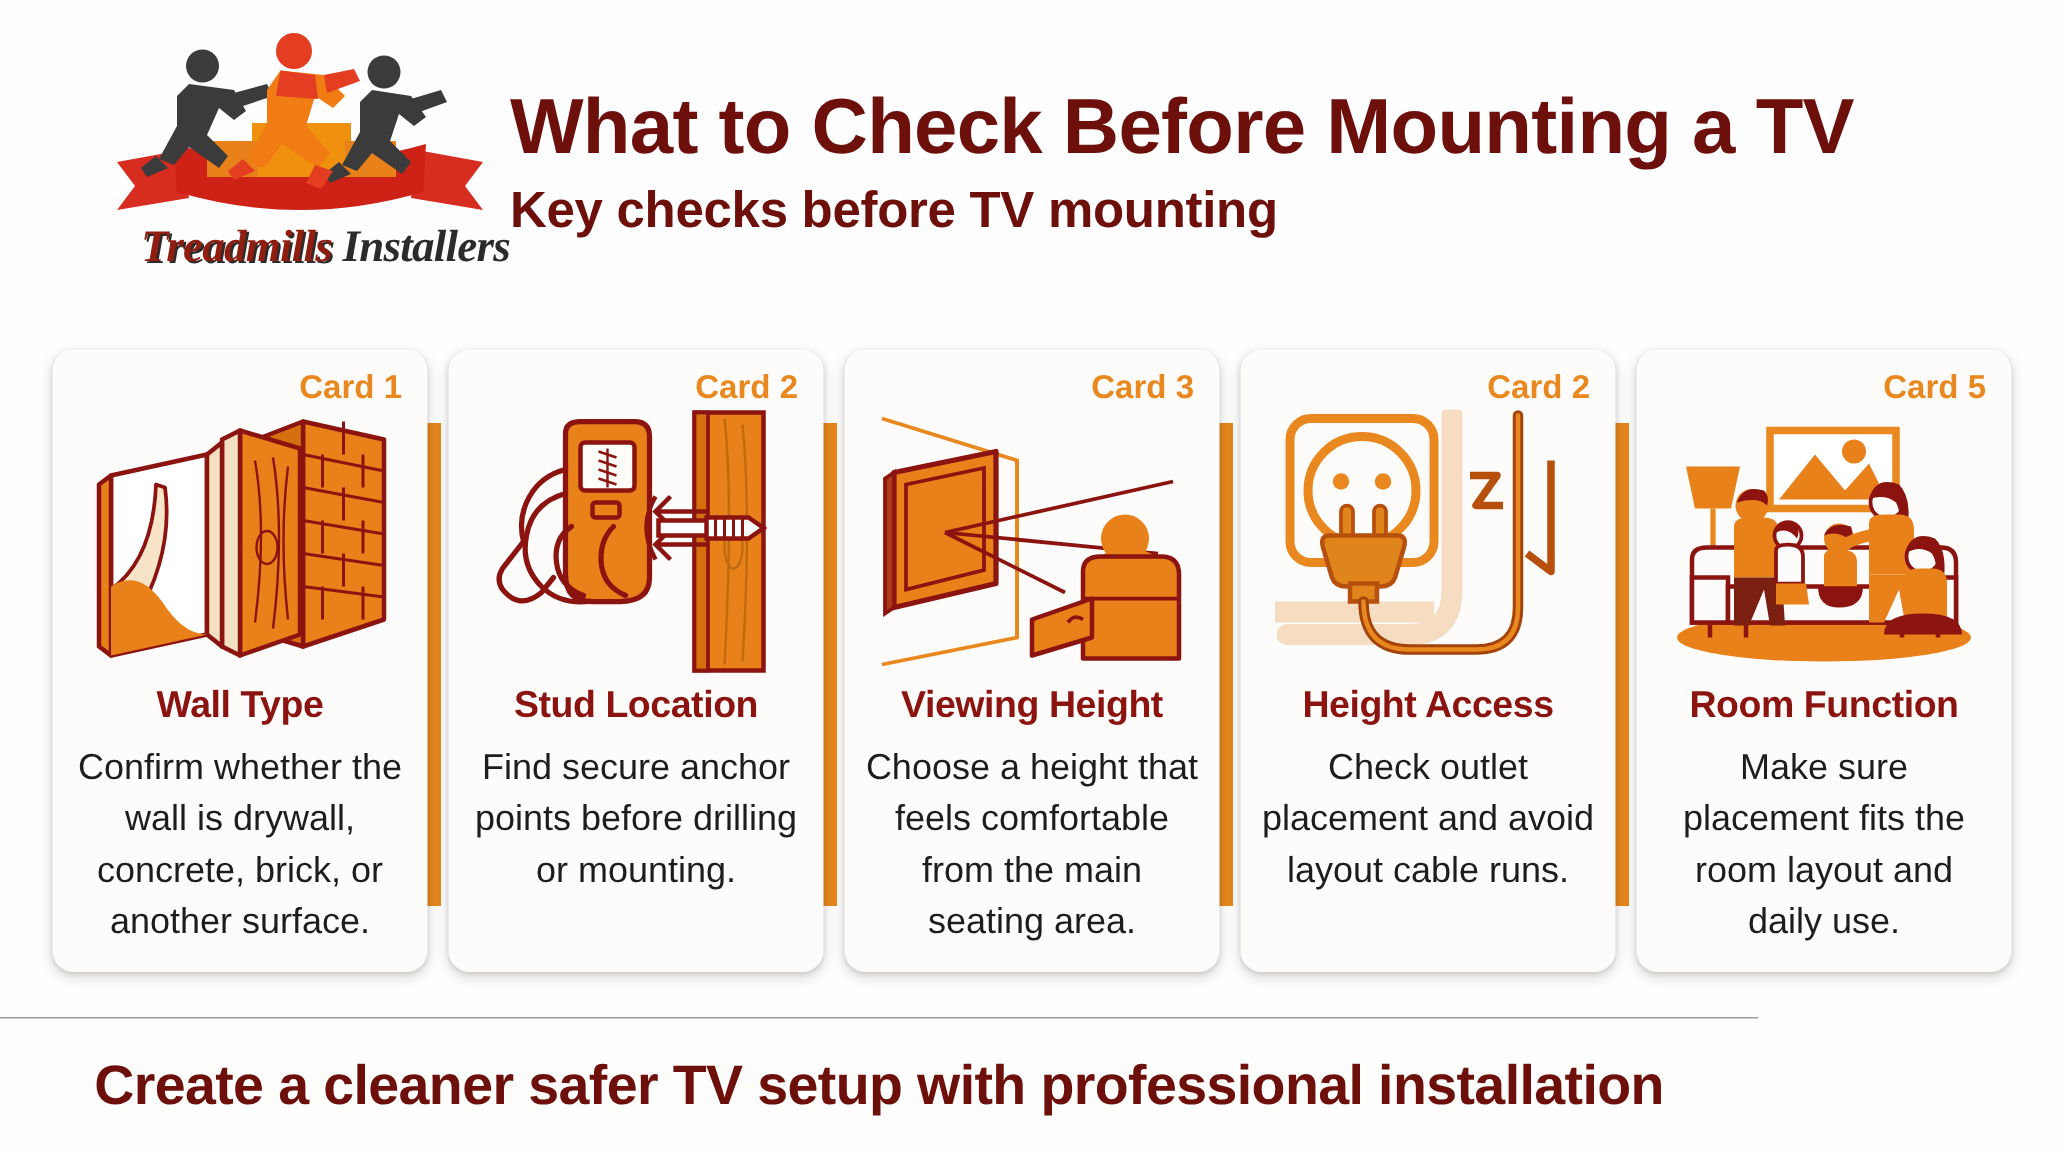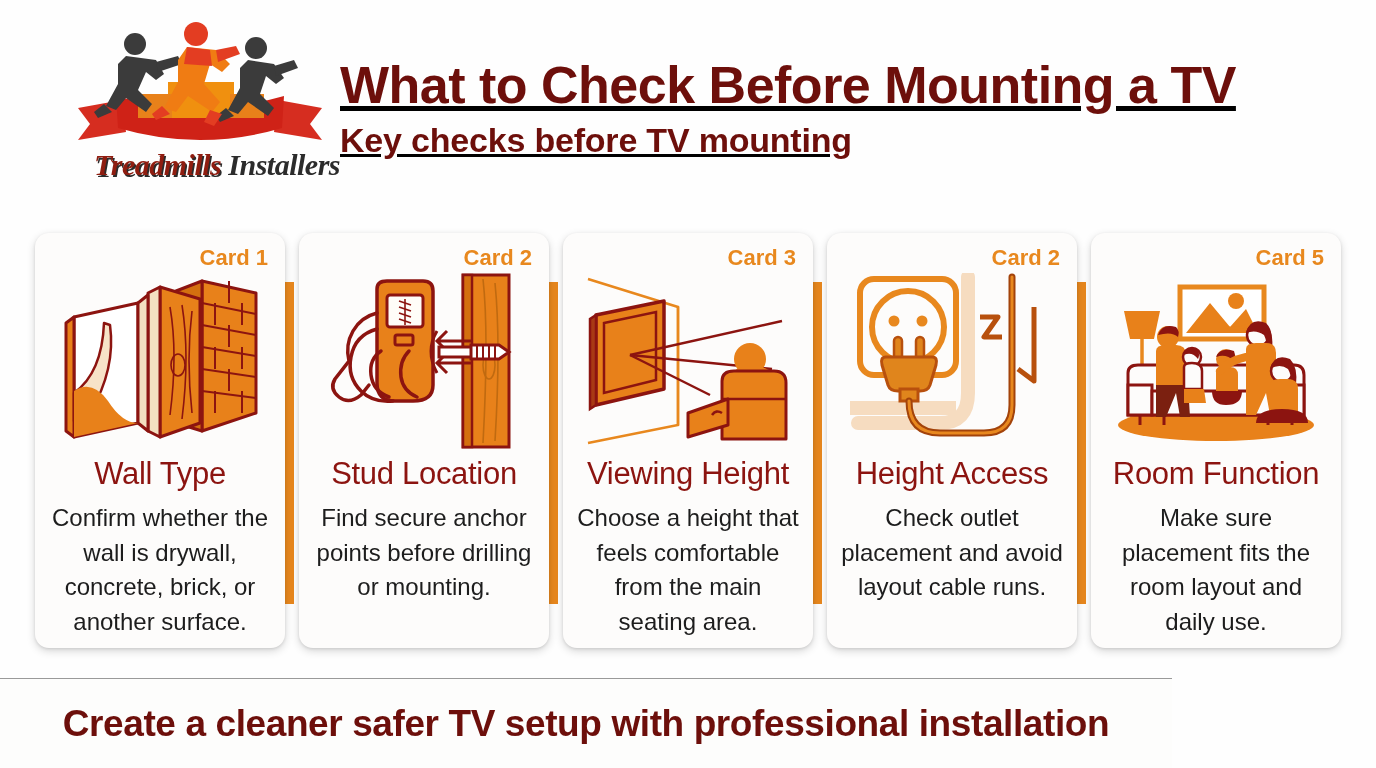--- a/index.html
+++ b/index.html
@@ -17,21 +17,21 @@
   .logo-svg{display:block;width:280px;height:150px;}
   .logo-word{
     position:absolute;left:0;top:136px;width:280px;text-align:right;
     font-family:"Liberation Serif", serif;
     font-style:italic;font-weight:bold;font-size:30px;letter-spacing:-.5px;
     color:#8f1d10;white-space:nowrap;
     text-shadow:1.5px 1.5px 0 #2b2b2b;
   }
   .logo-word .dark{color:#2b2b2b;text-shadow:none;}
 
-  .titles{position:absolute;left:340px;top:58px;width:1010px;text-decoration:underline;}
+  .titles{position:absolute;left:340px;top:58px;width:1010px;}
   .title{
     font-size:52px;font-weight:bold;color:#6d0f0b;line-height:1.04;
     letter-spacing:-.5px;margin:0;
     font-family:"Liberation Sans", sans-serif;
   }
   .subtitle{
     font-size:34px;font-weight:bold;color:#6d0f0b;line-height:1.1;
     margin:10px 0 0 0;letter-spacing:-.2px;
   }
 
@@ -47,21 +47,21 @@
     display:flex;flex-direction:column;align-items:center;
     overflow:hidden;
   }
   .card-badge{
     align-self:flex-end;margin:14px 17px 0 0;
     font-size:22px;font-weight:bold;color:#e8881e;line-height:1;
   }
   .card-art{width:100%;height:180px;display:flex;align-items:center;justify-content:center;margin-top:2px;}
   .card-art svg{display:block;}
   .card-title{
-    font-size:31px;font-weight:normal;color:#8c1410;
+    font-size:25px;font-weight:bold;color:#8c1410;
     margin-top:6px;text-align:center;line-height:1.1;letter-spacing:-.3px;
   }
   .card-body{
     margin-top:10px;padding:0 13px;text-align:center;
     font-size:24px;line-height:1.44;color:#1d1d1d;
   }
 
   
   .footer{
     position:absolute;left:0;top:678px;width:1172px;height:90px;

